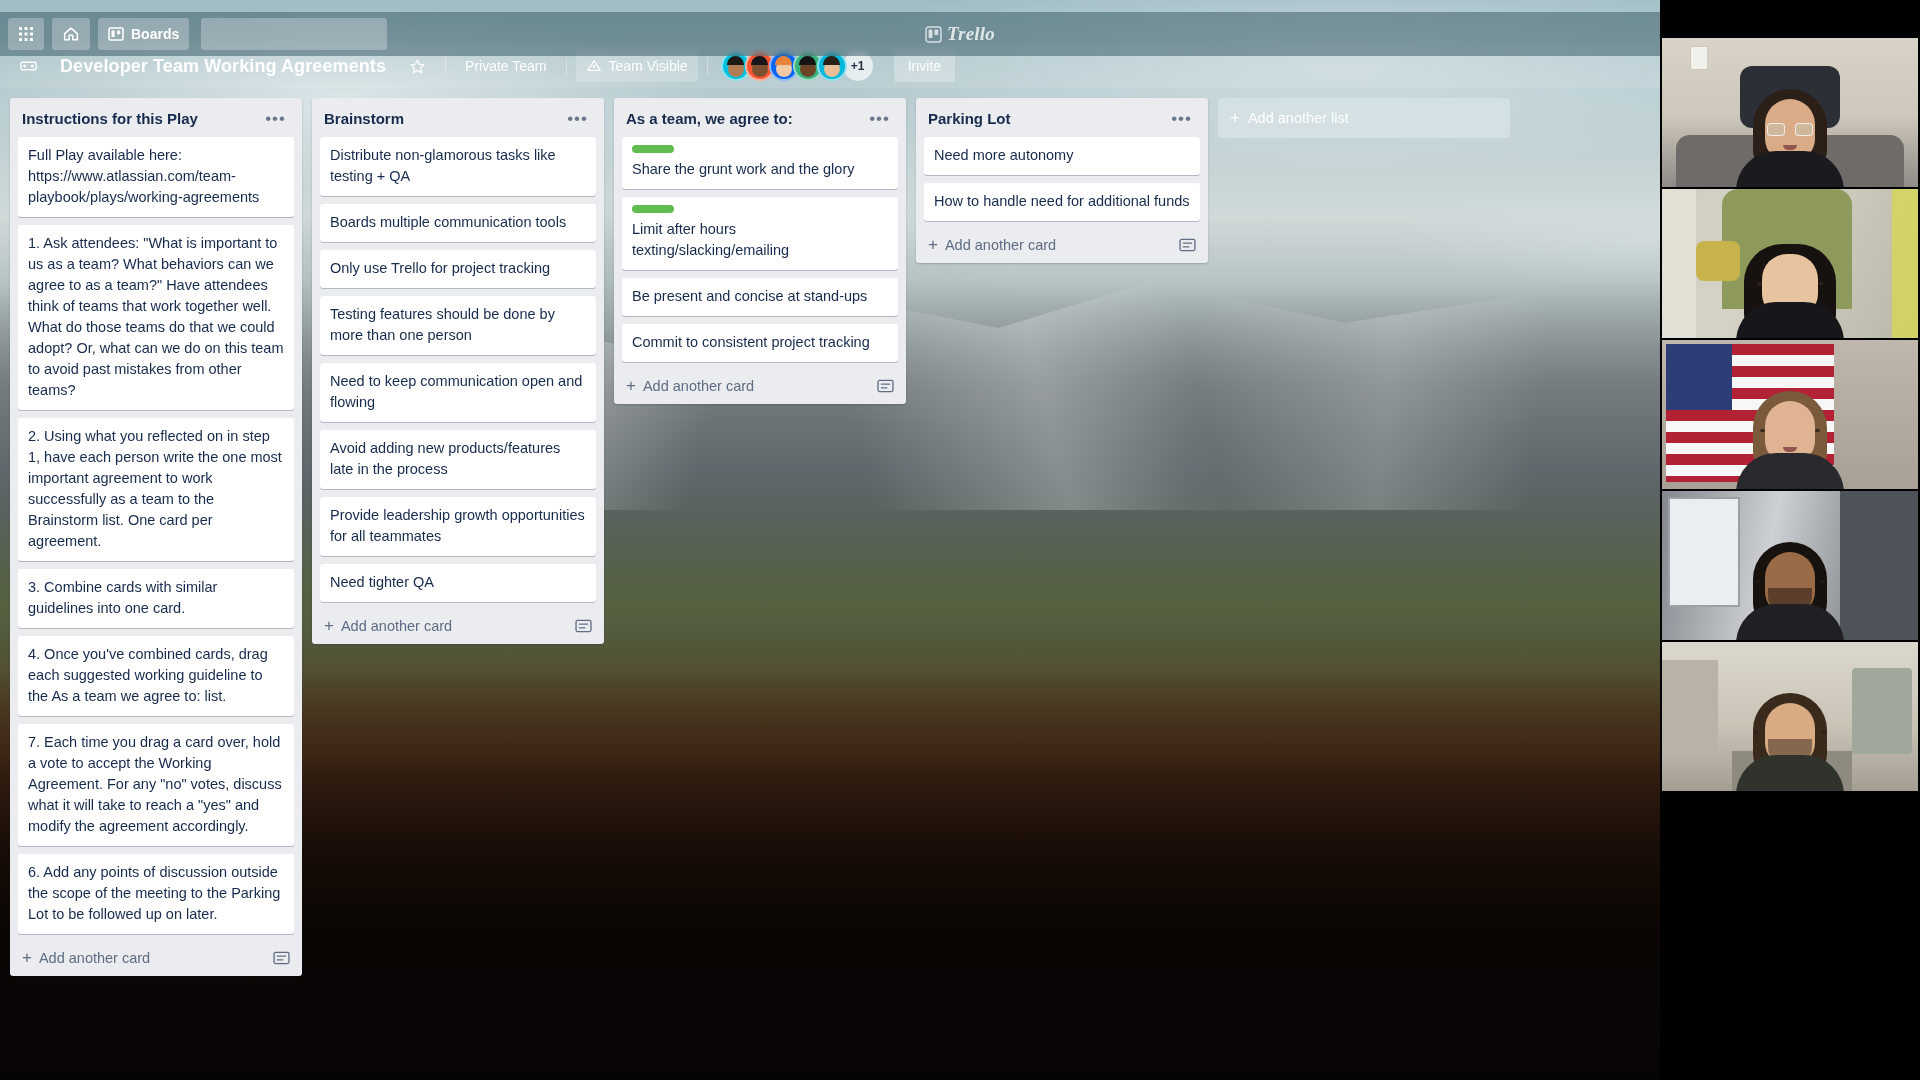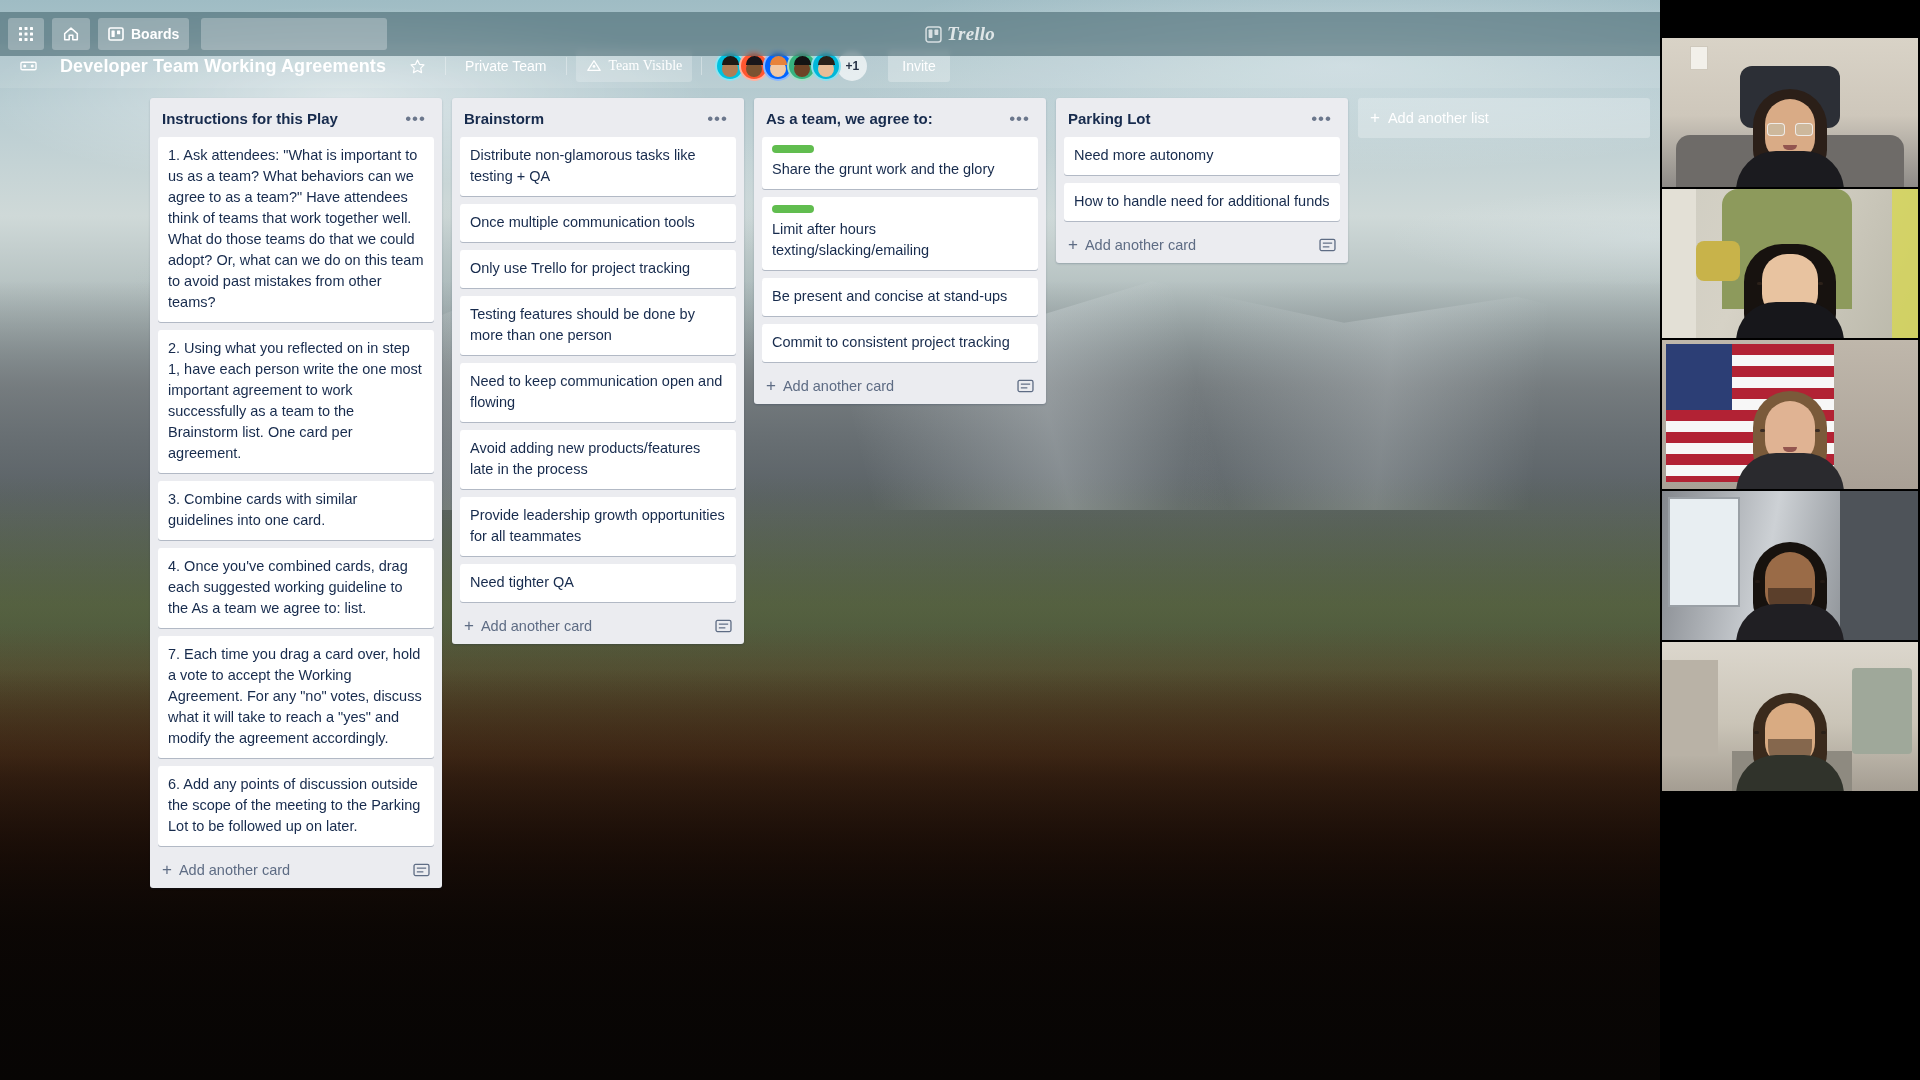--- a/index.html
+++ b/index.html
@@ -82,21 +82,21 @@
     position: absolute; left: 0; top: 44px; width: 1920px; height: 44px;
     background: rgba(255,255,255,0.10);
     display: flex; align-items: center; gap: 3px; padding: 0 10px;
     z-index: 9;
   }
   .bb-btn {
     height: 32px; border-radius: 3px; display: flex; align-items: center; gap: 7px;
     padding: 0 10px; color: #fff; font-size: 14px; cursor: pointer;
     background: transparent;
   }
-  .bb-btn.solid { background: rgba(255,255,255,0.22); font-family: Liberation Serif, serif; }
+  .bb-btn.solid { background: rgba(255,255,255,0.22); }
   #board-title { font-size: 18px; font-weight: bold; color: #fff; padding: 0 10px; letter-spacing: .1px; }
   .bb-sep { width: 1px; height: 18px; background: rgba(255,255,255,0.35); margin: 0 6px; }
   #members { display: flex; align-items: center; margin-left: 4px; }
   .avatar {
     width: 30px; height: 30px; border-radius: 50%;
     margin-right: -6px; border: 2px solid rgba(255,255,255,0.55);
     display: flex; align-items: center; justify-content: center;
     font-size: 16px; overflow: hidden; position: relative;
   }
   .avatar .face {
@@ -118,21 +118,20 @@
     height: 32px; margin-left: 18px; padding: 0 14px; border-radius: 3px;
     background: rgba(255,255,255,0.28); color: #fff; font-size: 14px;
     display: flex; align-items: center; cursor: pointer;
   }
 
   
   #board-canvas {
     position: absolute; left: 0; top: 88px; width: 1660px; height: 992px;
     display: flex; align-items: flex-start; gap: 10px; padding: 10px 10px 0 10px;
     z-index: 5;
-    justify-content: flex-end;
   }
   .list {
     width: 292px; flex: 0 0 292px;
     background: #ebecf0; border-radius: 3px;
     display: flex; flex-direction: column;
     max-height: 975px;
     box-shadow: 0 1px 2px rgba(9,30,66,0.22);
   }
   .list-header {
     display: flex; align-items: center; justify-content: space-between;
@@ -328,20 +327,21 @@
 </div>
 
 <div id="board-canvas">
 
   <div class="list" style="max-height:975px">
     <div class="list-header">
       <div class="list-title">Instructions for this Play</div>
       <div class="list-menu">•••</div>
     </div>
     <div class="list-cards">
+      <div class="card">Full Play available here: https://www.atlassian.com/team-playbook/plays/working-agreements</div>
       <div class="card">1. Ask attendees: "What is important to us as a team? What behaviors can we agree to as a team?" Have attendees think of teams that work together well. What do those teams do that we could adopt? Or, what can we do on this team to avoid past mistakes from other teams?</div>
       <div class="card">2. Using what you reflected on in step 1, have each person write the one most important agreement to work successfully as a team to the Brainstorm list. One card per agreement.</div>
       <div class="card">3. Combine cards with similar guidelines into one card.</div>
       <div class="card">4. Once you've combined cards, drag each suggested working guideline to the As a team we agree to: list.</div>
       <div class="card">7. Each time you drag a card over, hold a vote to accept the Working Agreement. For any "no" votes, discuss what it will take to reach a "yes" and modify the agreement accordingly.</div>
       <div class="card">6. Add any points of discussion outside the scope of the meeting to the Parking Lot to be followed up on later.</div>
     </div>
     <div class="list-footer">
       <span class="lf-left">
         <span class="plus">+</span>
@@ -355,21 +355,21 @@
     </div>
   </div>
 
   <div class="list" style="max-height:572px">
     <div class="list-header">
       <div class="list-title">Brainstorm</div>
       <div class="list-menu">•••</div>
     </div>
     <div class="list-cards">
       <div class="card">Distribute non-glamorous tasks like testing + QA</div>
-      <div class="card">Once multiple communication tools</div>
+      <div class="card">Boards multiple communication tools</div>
       <div class="card">Only use Trello for project tracking</div>
       <div class="card">Testing features should be done by more than one person</div>
       <div class="card">Need to keep communication open and flowing</div>
       <div class="card">Avoid adding new products/features late in the process</div>
       <div class="card">Provide leadership growth opportunities for all teammates</div>
       <div class="card">Need tighter QA</div>
     </div>
     <div class="list-footer">
       <span class="lf-left">
         <span class="plus">+</span>

